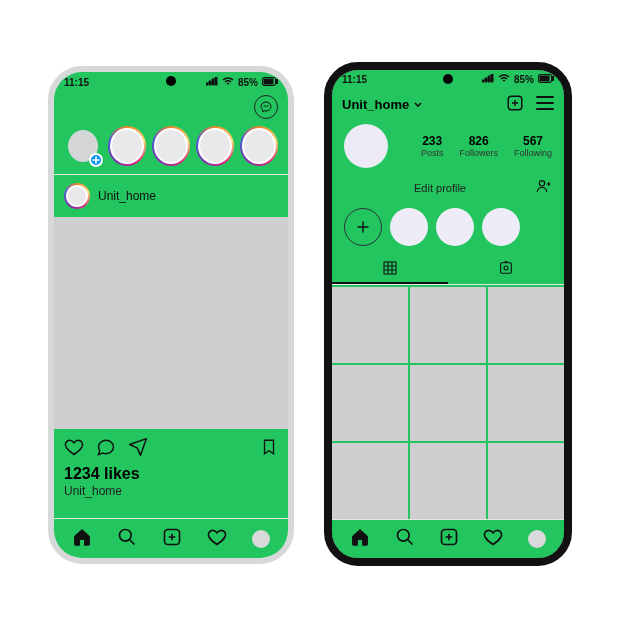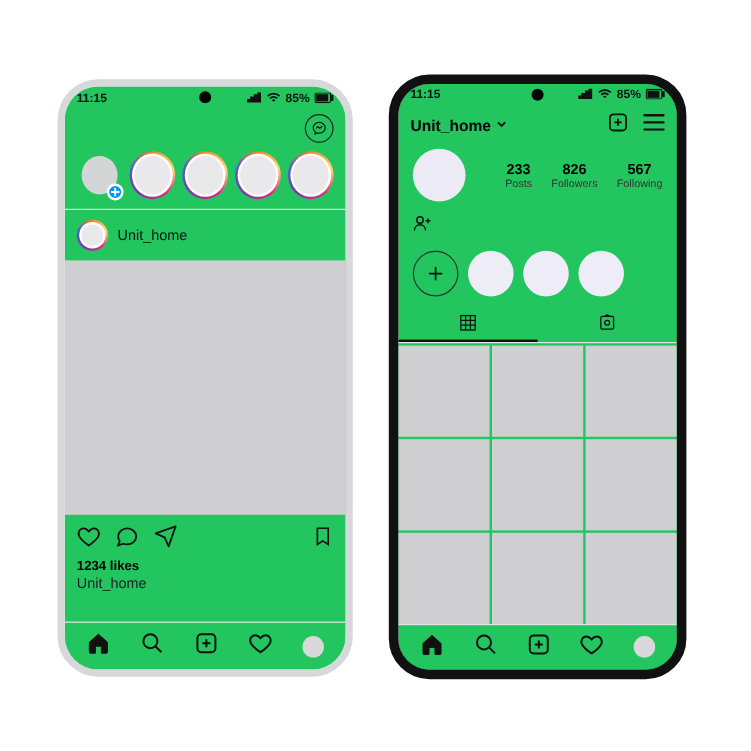--- a/index.html
+++ b/index.html
@@ -44,21 +44,21 @@
   .post-head .avatar { width:26px; height:26px; border-radius:50%; position:relative; }
   .post-head .avatar .ring { position:absolute; inset:0; border-radius:50%; background: conic-gradient(#f58529,#feda77,#dd2a7b,#8134af,#515bd4,#f58529); padding:2px;}
   .post-head .avatar .in { position:absolute; inset:2px; border-radius:50%; background:#fff; }
   .post-head .avatar .c  { position:absolute; inset:4px; border-radius:50%; background:#e9e9ec; }
   .post-head .name { font-size:12px; font-weight:500; color:#111; }
 
   .post-image { flex:0 0 auto; background:#cfcfd1; height:212px; }
 
   .post-actions { display:flex; align-items:center; justify-content:space-between; padding:8px 10px 2px 10px; }
   .post-actions .l { display:flex; gap:12px; }
-  .likes { font-size:11px; font-weight:700; padding:2px 10px 0 10px; }
+  .likes { font-size:16px; font-weight:700; padding:2px 10px 0 10px; }
   .caption-user { font-size:12px; font-weight:500; color:#222; padding:1px 10px 0 10px; }
 
   .tabbar { margin-top:auto; height:40px; border-top:1px solid #e4e4e6; display:flex; align-items:center; justify-content:space-around; padding:0 6px; }
   .tabbar .dot { width:18px; height:18px; border-radius:50%; background:#d9d9db; }
 
   
   .prof-head { display:flex; align-items:center; justify-content:space-between; padding:4px 10px 2px 10px; }
   .prof-head .uname { font-size:13px; font-weight:700; display:flex; align-items:center; gap:4px; }
   .prof-head .r { display:flex; gap:12px; align-items:center; }
 
@@ -273,20 +273,21 @@
             <div class="l">Followers</div>
           </div>
           <div class="stat">
             <div class="n">567</div>
             <div class="l">Following</div>
           </div>
         </div>
       </div>
 
       <div class="edit-row">
+        <span class="lbl">Edit profile</span>
         <span class="addp"><svg width="16" height="16" viewBox="0 0 24 24" fill="none" stroke="#111" stroke-width="1.8">
               <circle cx="9" cy="8" r="4"></circle>
               <path d="M2 21c0-4 3-7 7-7s7 3 7 7M19 6v6M16 9h6"></path>
             </svg></span>
       </div>
 
       <div class="hl-row">
         <div class="hl-add">
             <svg width="16" height="16" viewBox="0 0 16 16">
               <path d="M8 3v10M3 8h10" stroke="#111" stroke-width="1.4" stroke-linecap="round"></path>

